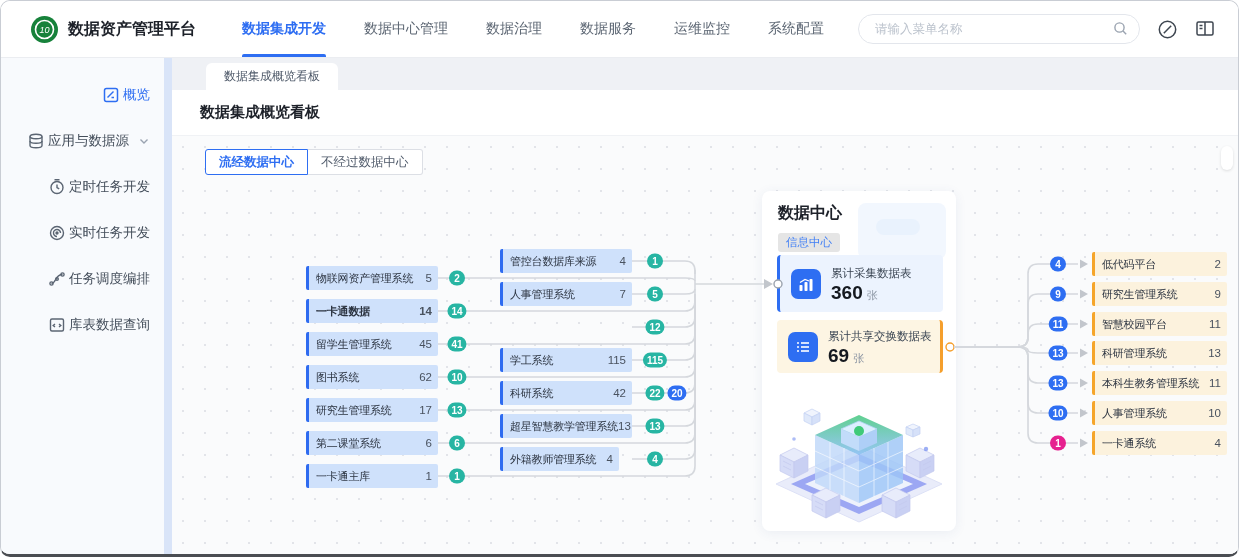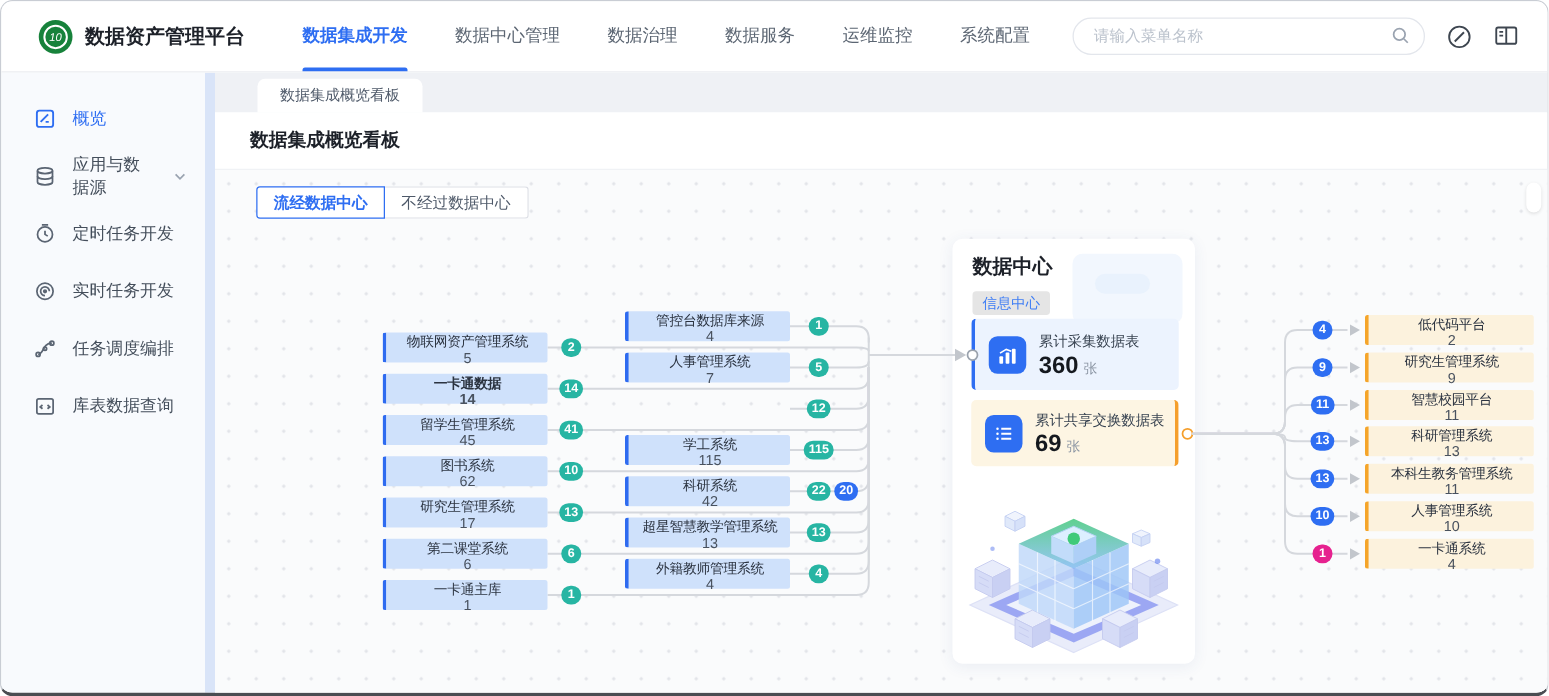--- a/index.html
+++ b/index.html
@@ -24,22 +24,22 @@
   .search-box { position:relative; width:282px; height:30px; }
   .search-box input { width:100%; height:100%; border:1px solid #e3e6ec; border-radius:16px;
     padding:0 34px 0 16px; font-size:12.5px; color:#333; outline:none; background:#fff; }
   .search-box input::placeholder { color:#bcc3cd; }
   .search-box .sicon { position:absolute; right:12px; top:7px; color:#9aa3b0; }
   .hicon { width:22px; height:22px; color:#3e4650; cursor:pointer; display:flex; align-items:center; justify-content:center; }
 
   
   .body { display:flex; height:497px; }
   .sidebar { width:163px; background:#f8fafd; padding-top:14px; flex:none; }
-  .side-item { height:46px; display:flex; align-items:center; padding:0 14px 0 26px; gap:13px;
-    font-size:13.5px; color:#444e5b; cursor:pointer; }
+  .side-item { height:46px; display:flex; align-items:center; padding:0 14px 0 26px; gap:3px;
+    font-size:13.5px; color:#444e5b; cursor:pointer;justify-content:flex-end; }
   .side-item .icn { width:18px; height:18px; color:#5b6573; flex:none; display:flex; }
   .side-item.active { color:#2e6ef2; }
   .side-item.active .icn { color:#2e6ef2; }
   .side-item .chev { margin-left:auto; color:#9aa3b0; display:flex; }
   .splitter { width:8px; background:#d9e4f8; flex:none; }
 
   .main { flex:1; display:flex; flex-direction:column; min-width:0; }
   .tabbar { height:32px; background:#eff1f5; display:flex; align-items:flex-end; padding-left:34px; flex:none; }
   .tab { height:27px; background:#fff; border-radius:6px 6px 0 0; padding:0 18px; display:flex;
     align-items:center; font-size:12px; color:#4e5969; cursor:pointer; }
@@ -56,21 +56,21 @@
   .fbtn:first-child { border-radius:3px 0 0 3px; }
   .fbtn:last-child { border-radius:0 3px 3px 0; border-left-width:0; }
   .fbtn.active { color:#2e6ef2; border:1px solid #2e6ef2; font-weight:bold; }
 
   .diagram { position:absolute; inset:0; }
   .wires { position:absolute; inset:0; z-index:2; pointer-events:none; }
   .wires path { fill:none; stroke:#d5d8dd; stroke-width:1.6; }
 
   .node { position:absolute; z-index:3; height:24px; display:flex; align-items:center;
     justify-content:space-between; padding:0 6px 0 7px; border-radius:2px; font-size:11px;
-    letter-spacing:-0.2px; cursor:pointer; white-space:nowrap;flex-direction:column; }
+    letter-spacing:-0.2px; cursor:pointer; white-space:nowrap; }
   .node .nlabel { color:#2b3340; }
   .node .ncount { color:#49525f; font-size:11.5px; letter-spacing:0; }
   .node.nblue { background:#cfe1fb; border-left:3px solid #2e6bf0; }
   .node.norange { background:#fcf2dd; border-left:3px solid #f5a52a; }
 
   .chip { position:absolute; z-index:4; transform:translate(-50%,-50%); height:15px; min-width:16px;
     padding:0 4px; border-radius:8px; color:#fff; font-size:10px; font-weight:bold;
     display:flex; align-items:center; justify-content:center; }
   .chip.teal { background:#27b5a3; }
   .chip.blue { background:#2e6ef2; }
@@ -424,21 +424,21 @@
                 <span class="nlabel">科研系统</span>
                 <span class="ncount">42</span>
               </div>
               <div class="chip teal" style="left: 483px; top: 257px;">22</div>
               <div class="chip blue" style="left: 505px; top: 257px;">20</div>
               <div class="node nblue" style="left: 328px; top: 278px; width: 132px;">
                 <span class="nlabel">超星智慧教学管理系统</span>
                 <span class="ncount">13</span>
               </div>
               <div class="chip teal" style="left: 483px; top: 290px;">13</div>
-              <div class="node nblue" style="left: 328px; top: 311px; width: 132px;">
+              <div class="node nblue" style="left: 328px; top: 311px; width: 119px;">
                 <span class="nlabel">外籍教师管理系统</span>
                 <span class="ncount">4</span>
               </div>
               <div class="chip teal" style="left: 483px; top: 323px;">4</div>
               <div class="node norange" style="left: 920px; top: 116px; width: 135px;">
                 <span class="nlabel">低代码平台</span>
                 <span class="ncount">2</span>
               </div>
               <div class="chip blue" style="left: 886px; top: 128px;">4</div>
               <div class="node norange" style="left: 920px; top: 146px; width: 135px;">

